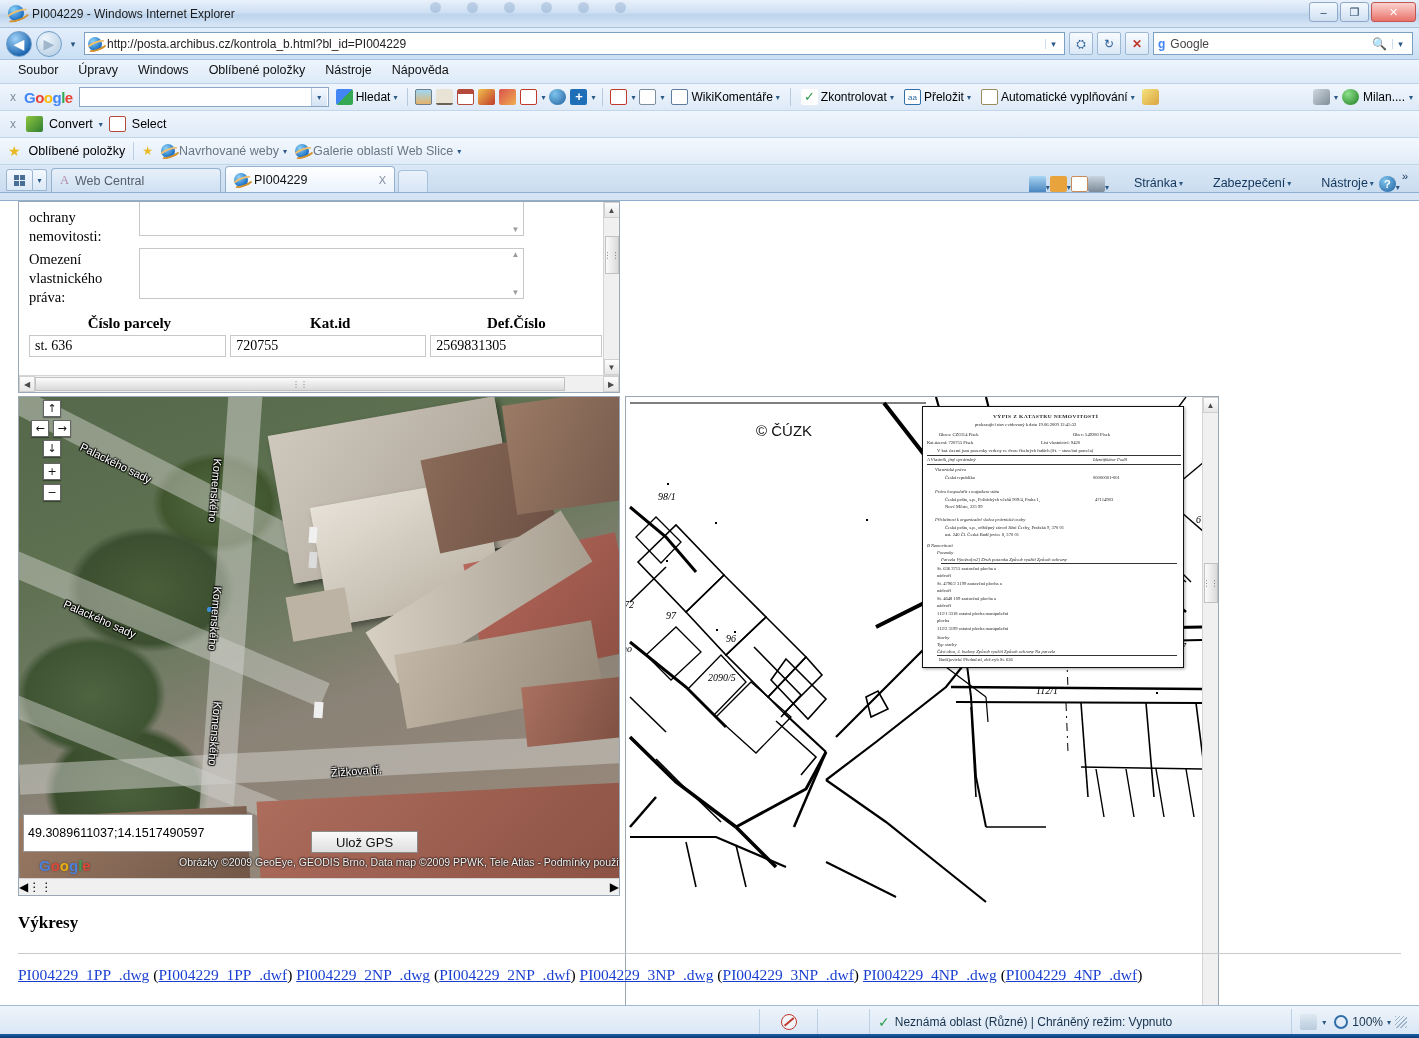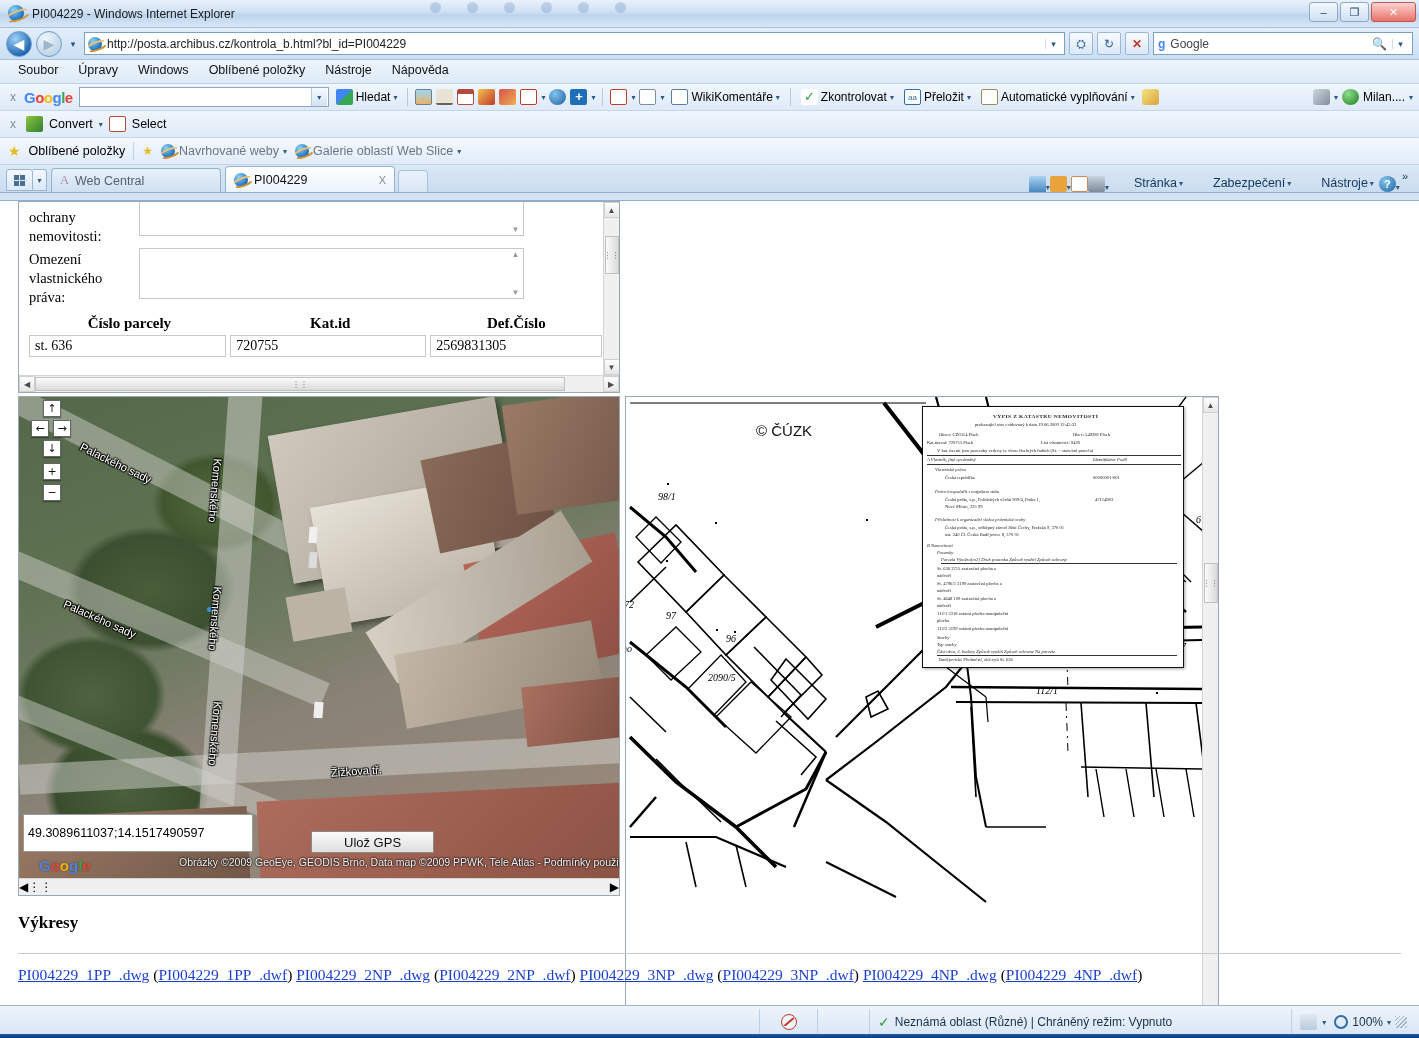--- a/index.html
+++ b/index.html
@@ -276,21 +276,21 @@
   .mt-btn { padding:3px 13px; font-size:12px; color:#222; border-right:1px solid #cfcfcf; }
   .mt-btn:last-child{border-right:none;}
   .mt-btn.sel { font-weight:bold; box-shadow:inset 0 0 0 2px #6f9ed6; }
   #gps-input {
     position:absolute; left:4px; bottom:26px; width:230px; height:20px;
     background:#fff; border:1px solid #9a9a9a; font-size:12.5px; color:#000;
     display:flex; align-items:center; padding:18px 4px;
     font-family:"Liberation Sans", sans-serif;
   }
   #gps-btn {
-    position:absolute; left:292px; bottom:25px; height:22px; padding:0 32px;
+    position:absolute; left:292px; bottom:25px; height:22px; padding:0 24px;
     border:1px solid #8a8a8a; background:linear-gradient(180deg,#fafafa,#dfdfdf);
     font-size:13px; color:#111; display:flex; align-items:center;
   }
   #attrib {
     position:absolute; left:160px; bottom:10px; right:4px;
     font-size:10.5px; color:#f2f2f2; text-shadow:0 0 2px #000,0 0 2px #000; white-space:nowrap;
   }
   #gwm { position:absolute; left:20px; bottom:4px; font-size:15px; font-weight:bold; opacity:.85;
     text-shadow:0 0 2px rgba(0,0,0,.5); }
   .street-label {

